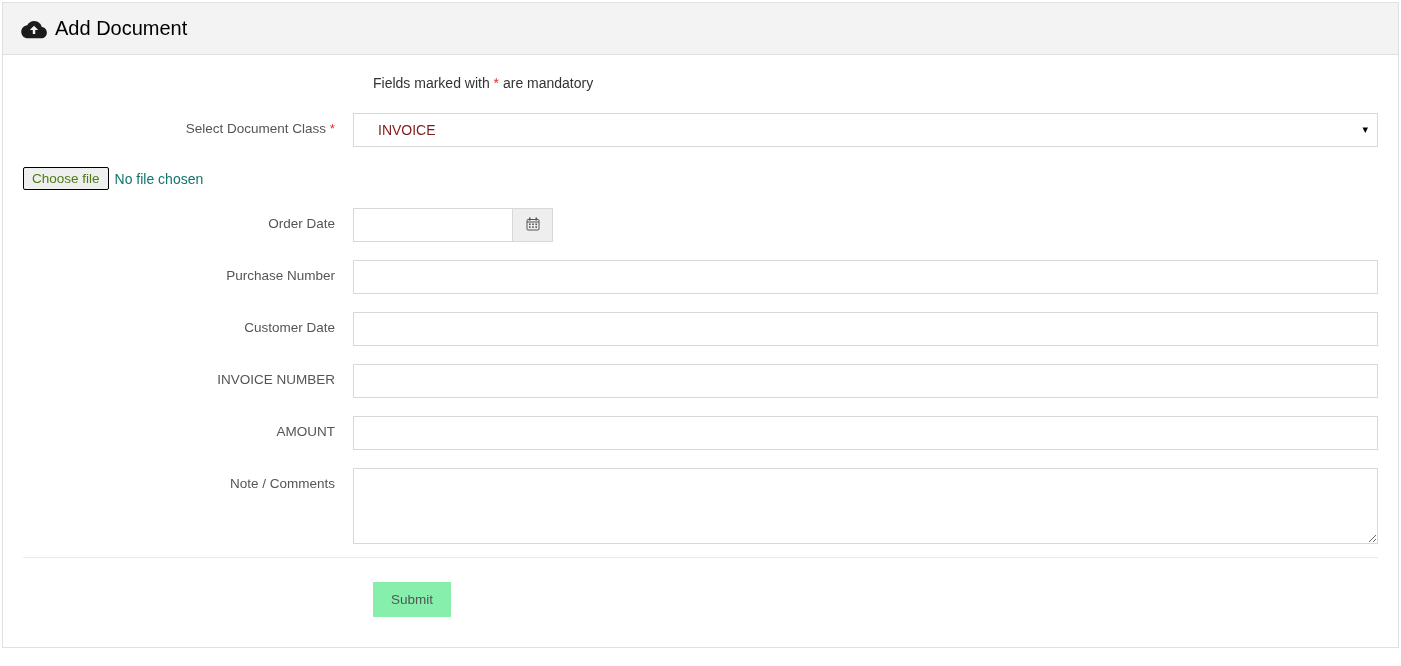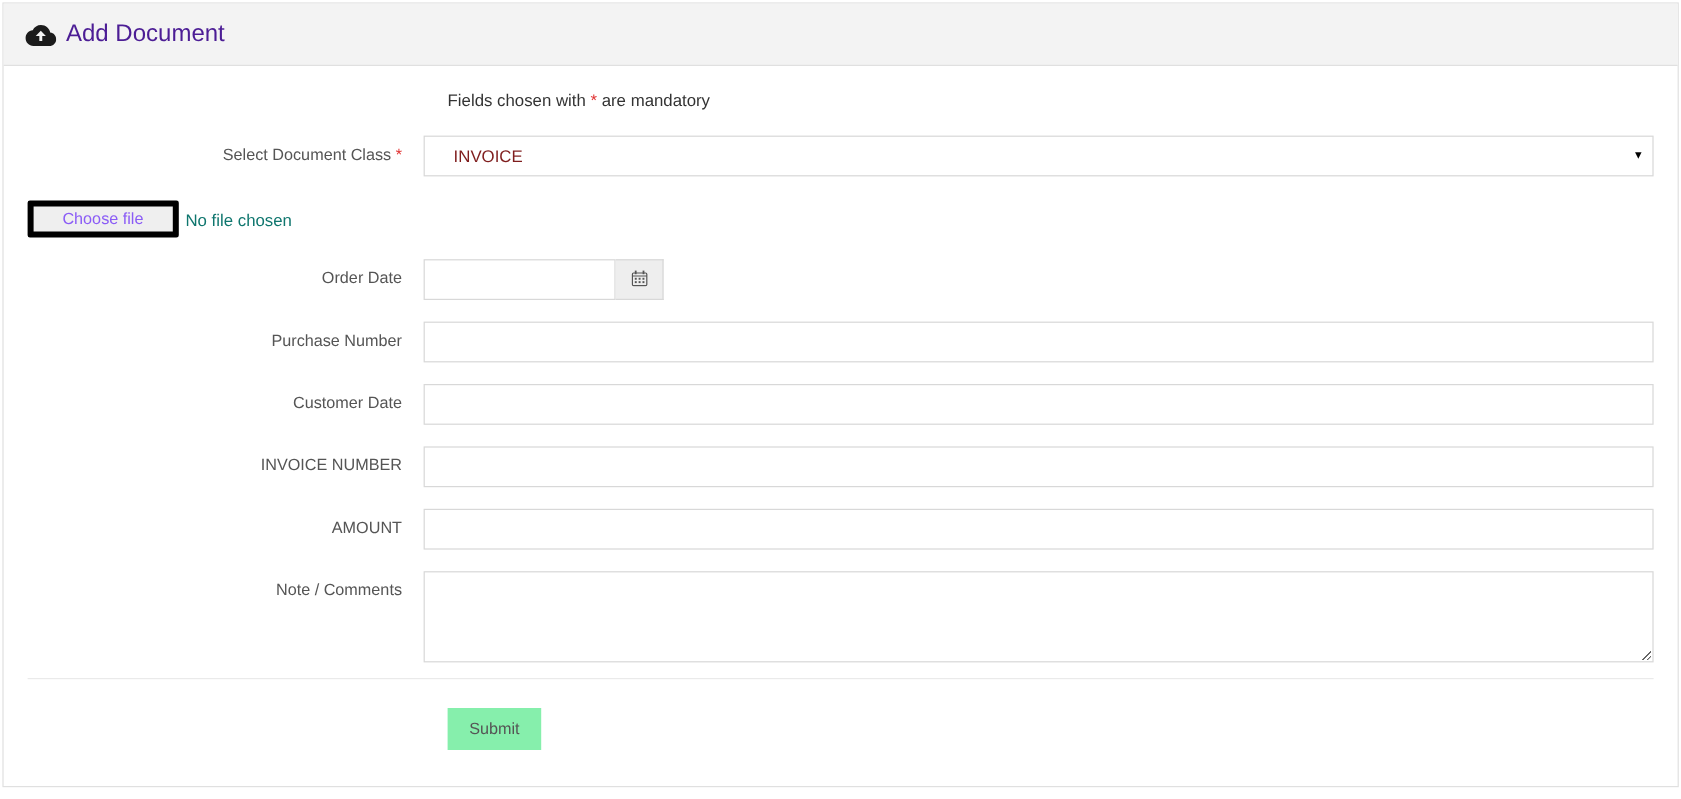--- a/index.html
+++ b/index.html
@@ -18,21 +18,21 @@
   }
   .panel-header {
     background: #f3f3f3;
     border-bottom: 1px solid #e0e0e0;
     padding: 14px 18px;
     display: flex;
     align-items: center;
   }
   .panel-header .title {
     font-size: 20px;
-    color: #4c1d95;
+    color: #000000;
     font-weight: 400;
     margin-left: 8px;
   }
   .panel-header .icon {
     display: inline-flex;
   }
   .panel-body {
     padding: 20px 20px 30px 20px;
   }
   .hint-row {
@@ -83,25 +83,25 @@
     pointer-events: none;
   }
   .file-row {
     display: flex;
     align-items: center;
     gap: 6px;
     padding-top: 2px;
   }
   .file-btn {
     font-size: 13.5px;
-    padding: 3px 24px;
+    padding: 3px 8px;
     background: #efefef;
-    border: 5px solid #000000;
+    border: 1px solid #000000;
     border-radius: 2px;
-    color: #8b5cf6;
+    color: #4d7c0f;
     cursor: pointer;
   }
   .file-status {
     color: #0f766e;
   }
   .date-group {
     display: flex;
   }
   .date-input {
     width: 160px;
@@ -164,21 +164,21 @@
       <svg width="26" height="20" viewBox="0 0 32 24" fill="#1b1b1b">
         <path d="M25.8 10.1C25 5.5 21 2 16.2 2c-3.7 0-7 2.1-8.5 5.3C3.5 7.7 0.3 11.2 0.3 15.4c0 4.5 3.6 8.1 8.1 8.1h16.4c3.9 0 7-3.1 7-7 0-3.6-2.7-6.6-6-6.9zM17.5 13.2v5.1h-3v-5.1h-3.7L16 7.9l5.2 5.3h-3.7z"></path>
       </svg>
     </span>
     <span class="title">Add Document</span>
   </div>
 
   <div class="panel-body">
 
     <div class="hint-row">
-      <span>Fields chosen with </span><span class="asterisk">*</span><span> are mandatory</span>
+      <span>Fields marked with </span><span class="asterisk">*</span><span> are mandatory</span>
     </div>
 
     
     <div class="form-row">
       <div class="form-label">
         <span>Select Document Class</span>
         <span class="req">*</span>
       </div>
       <div class="form-control-wrap">
         <div class="select-wrap">

